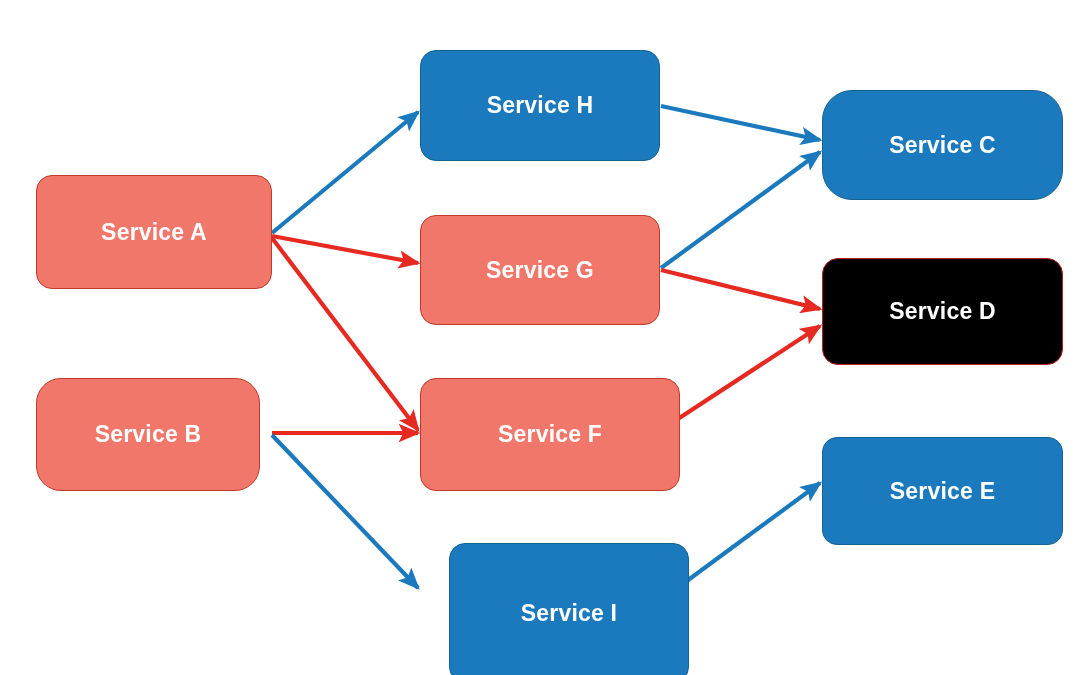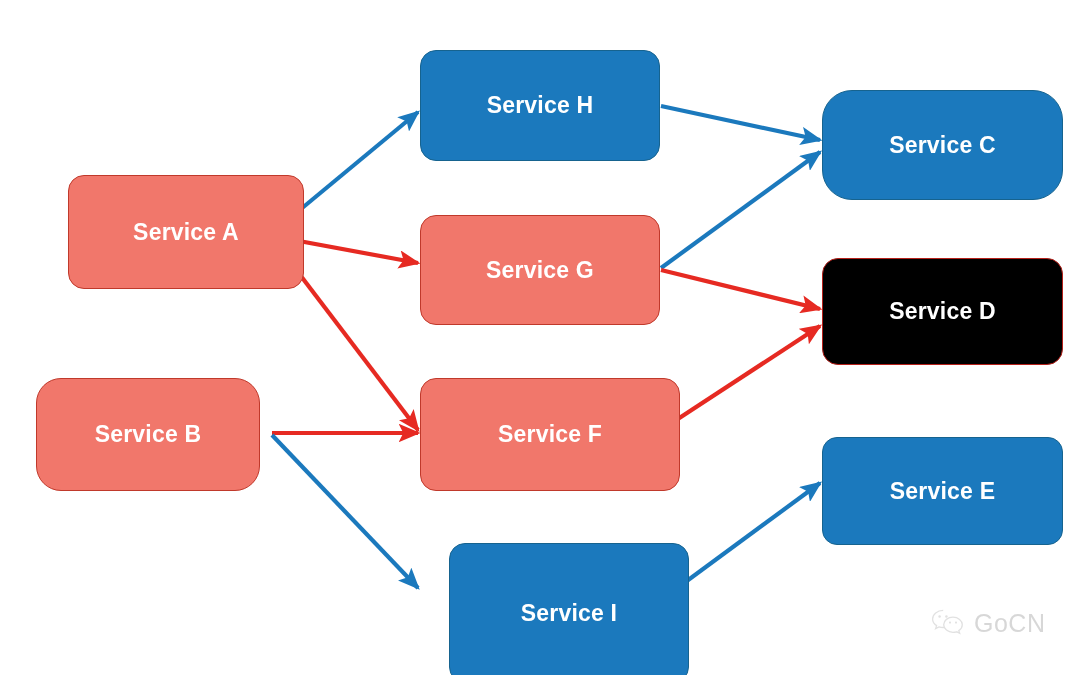--- a/index.html
+++ b/index.html
@@ -92,21 +92,21 @@
         <line x1="272" y1="435" x2="418" y2="588" stroke="#1B79BD" stroke-width="4.2" stroke-linecap="butt" marker-end="url(#arrow-blue)"></line>
         <line x1="661" y1="106" x2="820" y2="140" stroke="#1B79BD" stroke-width="4.2" stroke-linecap="butt" marker-end="url(#arrow-blue)"></line>
         <line x1="661" y1="268" x2="820" y2="152" stroke="#1B79BD" stroke-width="4.2" stroke-linecap="butt" marker-end="url(#arrow-blue)"></line>
         <line x1="661" y1="270" x2="820" y2="309" stroke="#E62A22" stroke-width="4.2" stroke-linecap="butt" marker-end="url(#arrow-red)"></line>
         <line x1="661" y1="430" x2="820" y2="326" stroke="#E62A22" stroke-width="4.2" stroke-linecap="butt" marker-end="url(#arrow-red)"></line>
         <line x1="661" y1="600" x2="820" y2="483" stroke="#1B79BD" stroke-width="4.2" stroke-linecap="butt" marker-end="url(#arrow-blue)"></line>
       </g>
   </svg>
 
   <div id="nodes-group">
-      <div class="node salmon" style="left: 36px; top: 175px; width: 236px; height: 114px; margin-left: 32px;">
+      <div class="node salmon" style="left: 36px; top: 175px; width: 236px; height: 114px;">
         <span class="node-label">Service A</span>
       </div>
       <div class="node salmon" style="left: 36px; top: 378px; width: 224px; height: 113px; border-radius: 25px;">
         <span class="node-label">Service B</span>
       </div>
       <div class="node blue" style="left: 420px; top: 50px; width: 240px; height: 111px;">
         <span class="node-label">Service H</span>
       </div>
       <div class="node salmon" style="left: 420px; top: 215px; width: 240px; height: 110px;">
         <span class="node-label">Service G</span>
@@ -121,29 +121,14 @@
         <span class="node-label">Service C</span>
       </div>
       <div class="node red" style="left: 822px; top: 258px; width: 241px; height: 107px;">
         <span class="node-label">Service D</span>
       </div>
       <div class="node blue" style="left: 822px; top: 437px; width: 241px; height: 108px; border-radius: 15px;">
         <span class="node-label">Service E</span>
       </div>
     </div>
 
-  <div id="watermark" style="left: 930px; top: 608px;">
-    <svg width="36" height="30" viewBox="0 0 36 30" xmlns="http://www.w3.org/2000/svg">
-      <g fill="none" stroke="#c9c9c9" stroke-width="1.3">
-        <path d="M13.2 2.4C7.3 2.4 2.6 6.2 2.6 10.9c0 2.7 1.6 5.1 4.0 6.7l-1.0 3.0 3.4-1.7c1.3 0.4 2.7 0.6 4.2 0.6 0.4 0 0.8 0 1.2-0.05"></path>
-        <path d="M23.0 9.2c5.1 0 9.3 3.4 9.3 7.5 0 2.4-1.4 4.5-3.5 5.9l0.9 2.7-3.0-1.5c-1.1 0.3-2.4 0.5-3.7 0.5-5.1 0-9.3-3.4-9.3-7.6s4.2-7.5 9.3-7.5z"></path>
-      </g>
-      <g fill="#c9c9c9">
-        <circle cx="9.6" cy="8.4" r="1.25"></circle>
-        <circle cx="16.4" cy="8.4" r="1.25"></circle>
-        <circle cx="20.0" cy="14.6" r="1.05"></circle>
-        <circle cx="26.0" cy="14.6" r="1.05"></circle>
-      </g>
-    </svg>
-    <span class="wm-text">GoCN</span>
-  </div>
 
 </div>
 
 </body></html>

